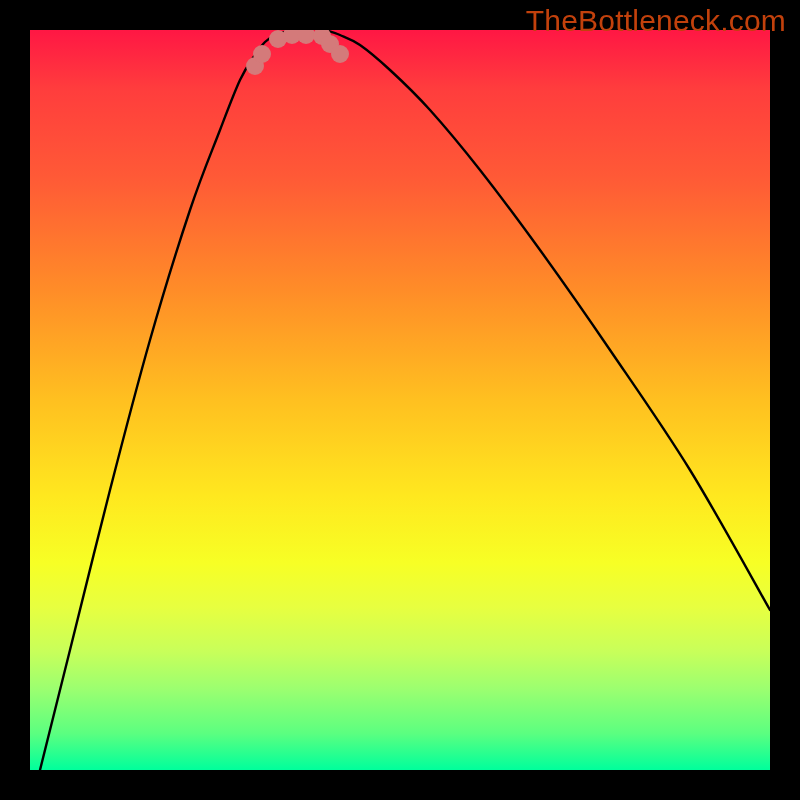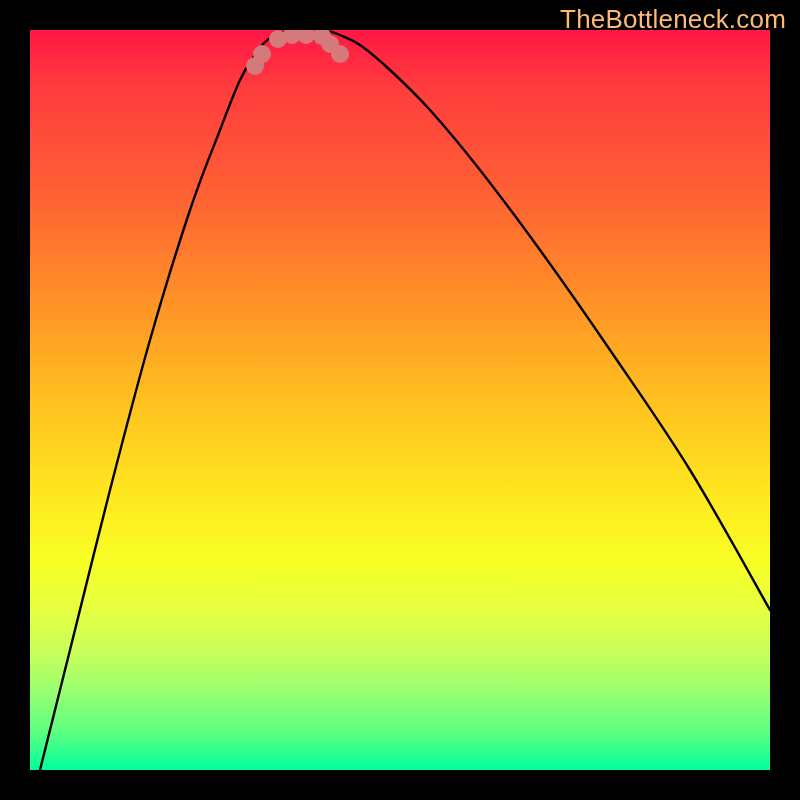--- a/index.html
+++ b/index.html
@@ -41,22 +41,22 @@
       #9cff70 89%,
       #5cff80 95%,
       #00ff9c 100%
     );
   }
   .watermark {
     position: absolute;
     top: 4px;
     right: 14px;
     font-family: Arial, Helvetica, sans-serif;
-    font-size: 26px;
-    color: #fdba74;
+    font-size: 30px;
+    color: #c2410c;
     letter-spacing: 0.2px;
     user-select: none;
   }
   svg.curves {
     position: absolute;
     inset: 0;
   }
 </style>
 </head>
 <body>

